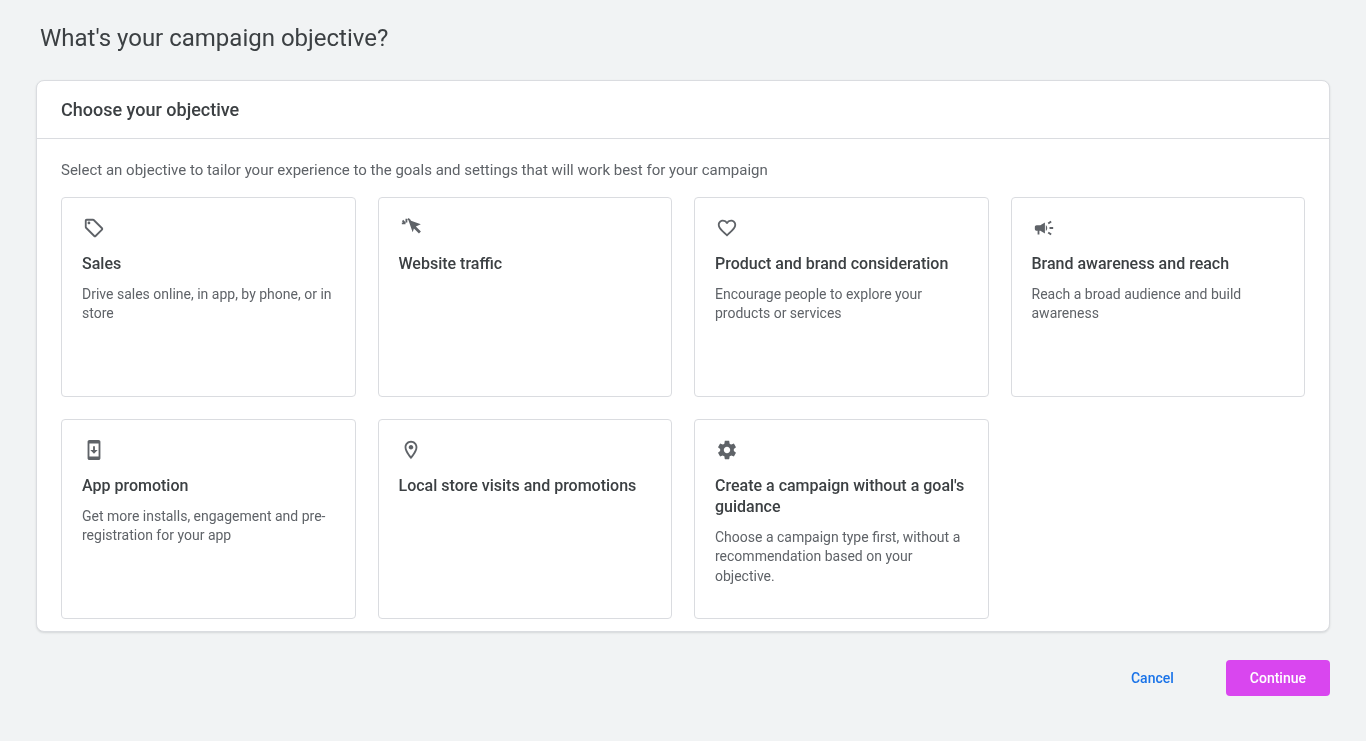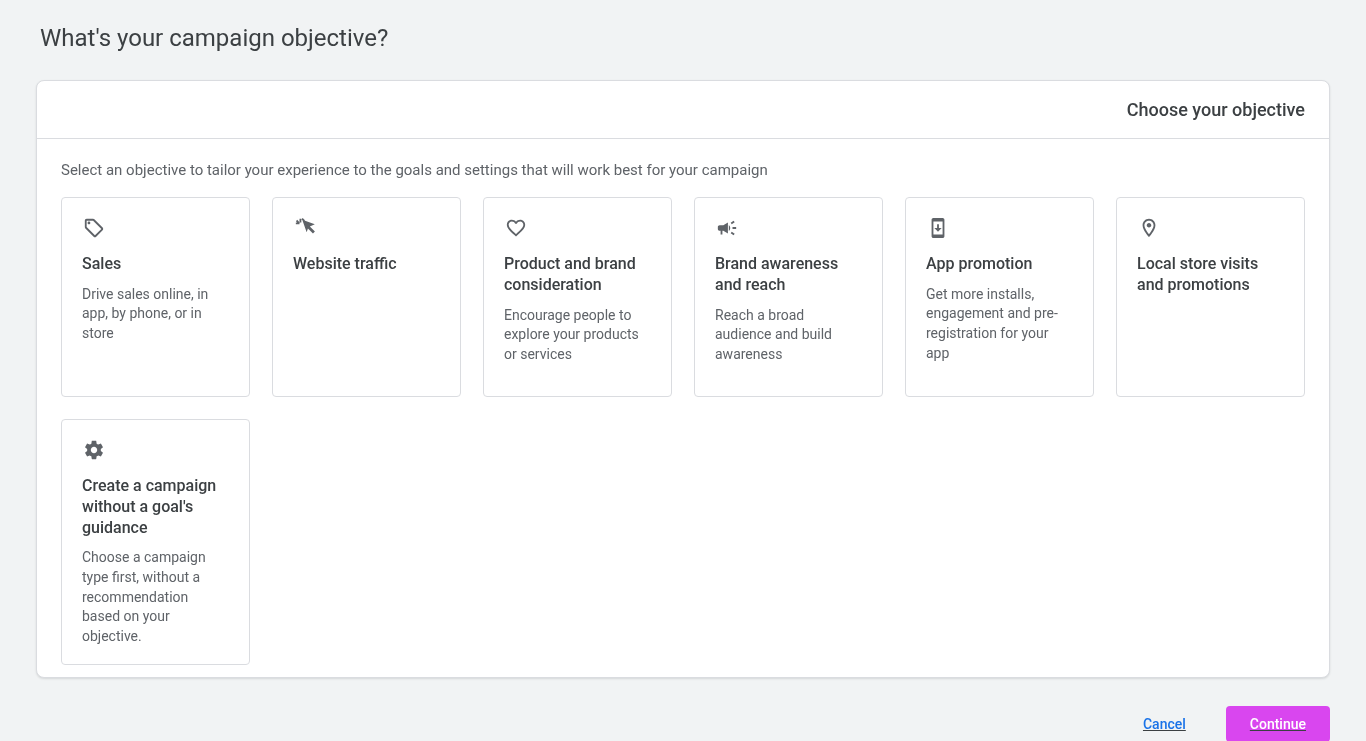--- a/index.html
+++ b/index.html
@@ -33,33 +33,32 @@
       overflow: hidden;
     }
     .card-header {
       padding: 18px 24px;
       border-bottom: 1px solid #dadce0;
     }
     .card-header h2 {
       font-size: 18px;
       font-weight: 500;
       color: #3c4043;
-      text-align: right;
     }
     .card-body {
       padding: 22px 24px 12px 24px;
     }
     .intro-text {
       font-size: 15px;
       color: #5f6368;
       margin-bottom: 18px;
     }
     .objectives-grid {
       display: grid;
-      grid-template-columns: repeat(6, 1fr);
+      grid-template-columns: repeat(4, 1fr);
       gap: 22px;
     }
     .objective-card {
       border: 1px solid #dadce0;
       border-radius: 4px;
       padding: 18px 20px 18px 20px;
       cursor: pointer;
       min-height: 200px;
       background: #fff;
     }
@@ -85,24 +84,23 @@
       line-height: 1.3;
     }
     .objective-desc {
       font-size: 14px;
       color: #5f6368;
       line-height: 1.4;
     }
     .footer-actions {
       display: flex;
       justify-content: flex-end;
-      gap: 16px;
+      gap: 28px;
       margin-top: 28px;
       align-items: center;
-      text-decoration: underline;
     }
     .btn {
       font-size: 14px;
       font-weight: 500;
       padding: 10px 24px;
       border-radius: 4px;
       cursor: pointer;
       border: none;
       font-family: inherit;
     }

